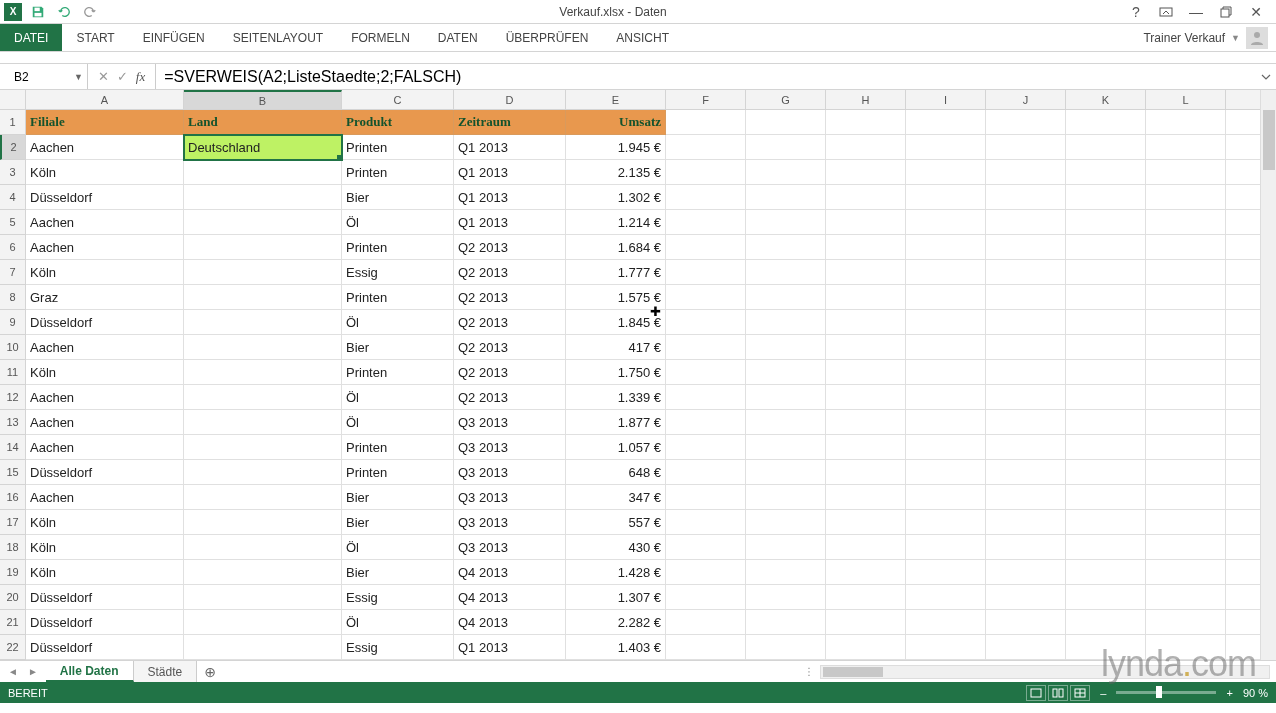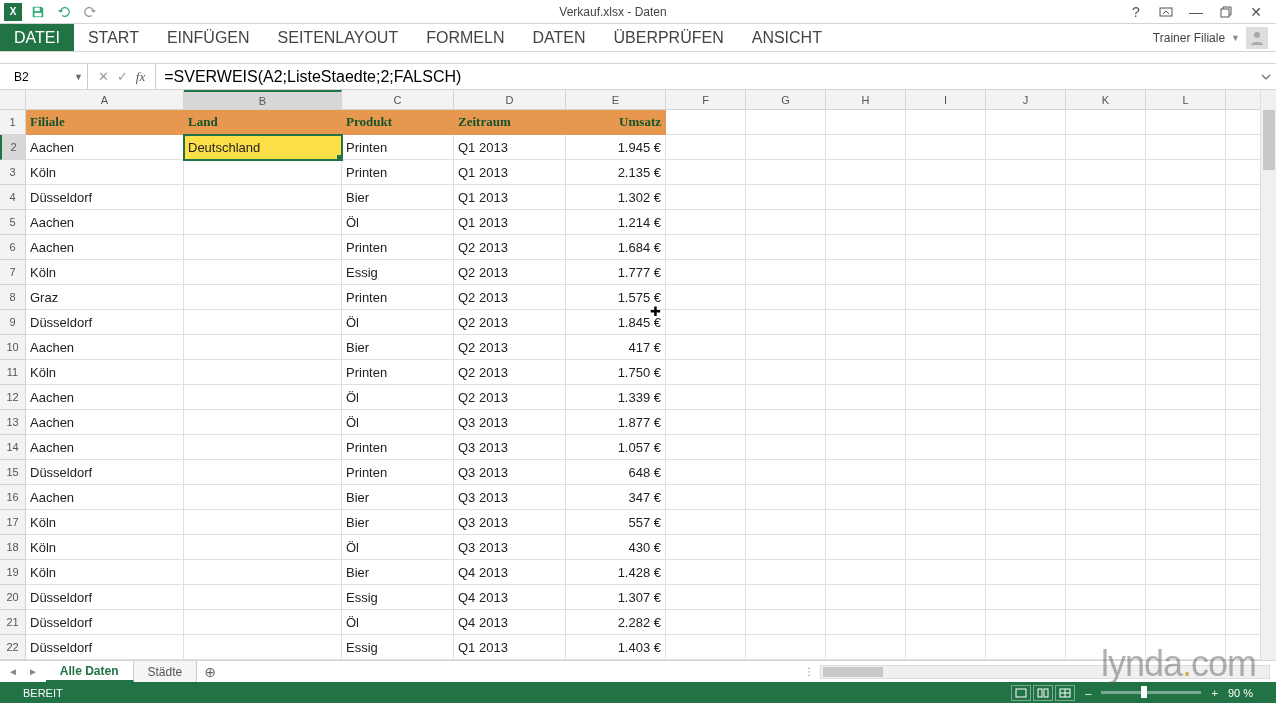--- a/index.html
+++ b/index.html
@@ -10,21 +10,21 @@
 .qat { display: flex; align-items: center; gap: 6px; padding-left: 4px; }
 .excel-icon { width: 18px; height: 18px; background: #217346; color: #fff; font-size: 10px; font-weight: bold; display: flex; align-items: center; justify-content: center; }
 .qat-btn { width: 20px; height: 20px; display: flex; align-items: center; justify-content: center; color: #555; cursor: pointer; }
 .qat-btn svg { width: 14px; height: 14px; }
 .title-center { flex: 1; text-align: center; color: #444; font-size: 12px; }
 .win-controls { display: flex; gap: 10px; padding-right: 10px; align-items: center; }
 .win-btn { width: 20px; height: 20px; display: flex; align-items: center; justify-content: center; color: #555; cursor: pointer; font-size: 14px; }
 
 
 .ribbon-tabs { height: 28px; background: #fff; display: flex; align-items: stretch; border-bottom: 1px solid #d4d4d4; }
-.tab { padding: 12px 14px; display: flex; align-items: center; color: #444; font-size: 16px; cursor: pointer; }
+.tab { padding: 12px 14px; display: flex; align-items: center; color: #444; font-size: 12px; cursor: pointer; }
 .tab.file { background: #217346; color: #fff; font-weight: normal; }
 .ribbon-right { margin-left: auto; display: flex; align-items: center; padding-right: 8px; gap: 6px; color: #444; }
 .user-icon { width: 22px; height: 22px; background: #ddd; display: flex; align-items: center; justify-content: center; }
 
 
 .ribbon-body { height: 12px; background: #fff; border-bottom: 1px solid #d4d4d4; }
 
 
 .formula-row { height: 26px; display: flex; align-items: stretch; border-bottom: 1px solid #d4d4d4; background: #fff; }
 .name-box { width: 88px; border-right: 1px solid #ccc; display: flex; align-items: center; padding: 0 14px; position: relative; }
@@ -41,38 +41,38 @@
 .grid-wrap { position: relative; height: 570px; overflow: hidden; }
 .grid { display: grid; grid-template-columns: 26px 158px 158px 112px 112px 100px repeat(8, 80px); }
 .colhdr, .rowhdr, .corner { background: #f3f3f3; border-right: 1px solid #d4d4d4; border-bottom: 1px solid #d4d4d4; font-size: 11px; color: #555; display: flex; align-items: center; justify-content: center; height: 20px; cursor: pointer; }
 .corner { background: #f3f3f3; }
 .rowhdr { justify-content: center; height: 25px; }
 .rowhdr.sel { background: #d8d8d8; border-left: 2px solid #217346; }
 .colhdr.sel { background: #d8d8d8; border-top: 2px solid #217346; }
 .cell { border-right: 1px solid #e0e0e0; border-bottom: 1px solid #e0e0e0; height: 25px; padding: 0 4px; display: flex; align-items: center; font-size: 13px; color: #222; cursor: cell; overflow: hidden; white-space: nowrap; }
 .cell.right { justify-content: flex-end; }
 .hdr-cell { background: #e8984e; color: #14532d; font-weight: bold; font-family: Georgia, serif; font-size: 13px; border-right: 1px solid #d99a5c; border-bottom: 1px solid #d99a5c; }
-.cell.active { outline: 2px solid #217346; outline-offset: -1px; background: #fde047; z-index: 2; position: relative; }
+.cell.active { outline: 2px solid #217346; outline-offset: -1px; background: #bef264; z-index: 2; position: relative; }
 .fill-handle { position: absolute; width: 6px; height: 6px; background: #217346; right: -2px; bottom: -2px; cursor: crosshair; }
 .grid-vscroll { position: absolute; right: 0; top: 0; width: 16px; height: 100%; background: #f0f0f0; border-left: 1px solid #ddd; }
 .grid-vscroll .thumb { position: absolute; left: 2px; width: 12px; background: #c8c8c8; }
 
 
 .sheet-bar { height: 22px; background: #fff; display: flex; align-items: stretch; border-top: 1px solid #d4d4d4; }
 .sheet-nav { display: flex; align-items: center; padding: 0 8px; gap: 10px; color: #888; }
 .sheet-nav span { cursor: pointer; font-size: 10px; }
 .sheet-tab { padding: 0 14px; display: flex; align-items: center; border-right: 1px solid #ccc; font-size: 12px; cursor: pointer; color: #555; background: #f5f5f5; }
 .sheet-tab.active { background: #fff; font-weight: bold; color: #217346; border-bottom: 2px solid #217346; }
 .sheet-add { width: 26px; display: flex; align-items: center; justify-content: center; color: #666; cursor: pointer; font-size: 14px; }
 .hscroll-region { flex: 1; display: flex; align-items: center; justify-content: flex-end; padding-right: 6px; }
 .hscroll { width: 450px; height: 14px; background: #f0f0f0; border: 1px solid #ddd; position: relative; }
 .hscroll .thumb { position: absolute; top: 1px; height: 10px; background: #c8c8c8; }
 
 
-.status-bar { height: 21px; background: #217346; color: #fff; display: flex; align-items: center; font-size: 11px; padding: 0 23px; }
+.status-bar { height: 21px; background: #217346; color: #fff; display: flex; align-items: center; font-size: 11px; padding: 0 8px; }
 .status-left { flex: 0 0 auto; }
 .status-right { margin-left: auto; display: flex; align-items: center; gap: 10px; }
 .view-btns { display: flex; gap: 2px; }
 .view-btn { width: 20px; height: 16px; border: 1px solid rgba(255,255,255,0.4); display: flex; align-items: center; justify-content: center; cursor: pointer; }
 .zoom-slider { width: 100px; height: 3px; background: rgba(255,255,255,0.4); position: relative; }
 .zoom-slider .zthumb { position: absolute; width: 6px; height: 12px; background: #fff; top: -5px; }
 .watermark { position: absolute; right: 20px; bottom: 28px; font-size: 36px; color: rgba(100,100,100,0.5); font-family: Arial, sans-serif; letter-spacing: -1px; pointer-events: none; }
 .watermark .dot { color: rgba(200,160,50,0.8); }
 .cursor-plus { position: absolute; font-size: 13px; color: #000; pointer-events: none; z-index: 50; }
 </style>
@@ -123,21 +123,21 @@
 <div class="ribbon-tabs">
   <div class="tab file">DATEI</div>
   <div class="tab">START</div>
   <div class="tab">EINFÜGEN</div>
   <div class="tab">SEITENLAYOUT</div>
   <div class="tab">FORMELN</div>
   <div class="tab">DATEN</div>
   <div class="tab">ÜBERPRÜFEN</div>
   <div class="tab">ANSICHT</div>
   <div class="ribbon-right">
-    <span>Trainer Filiale</span>
+    <span>Trainer Verkauf</span>
     <span style="font-size:9px;color:#888;">▼</span>
     <div class="user-icon">
         <svg width="16" height="16" viewBox="0 0 16 16">
           <circle cx="8" cy="5" r="3" fill="#aaa"></circle>
           <path d="M2 15c0-4 12-4 12 0" fill="#aaa"></path>
         </svg>
       </div>
   </div>
 </div>
 <div class="ribbon-body"></div>

